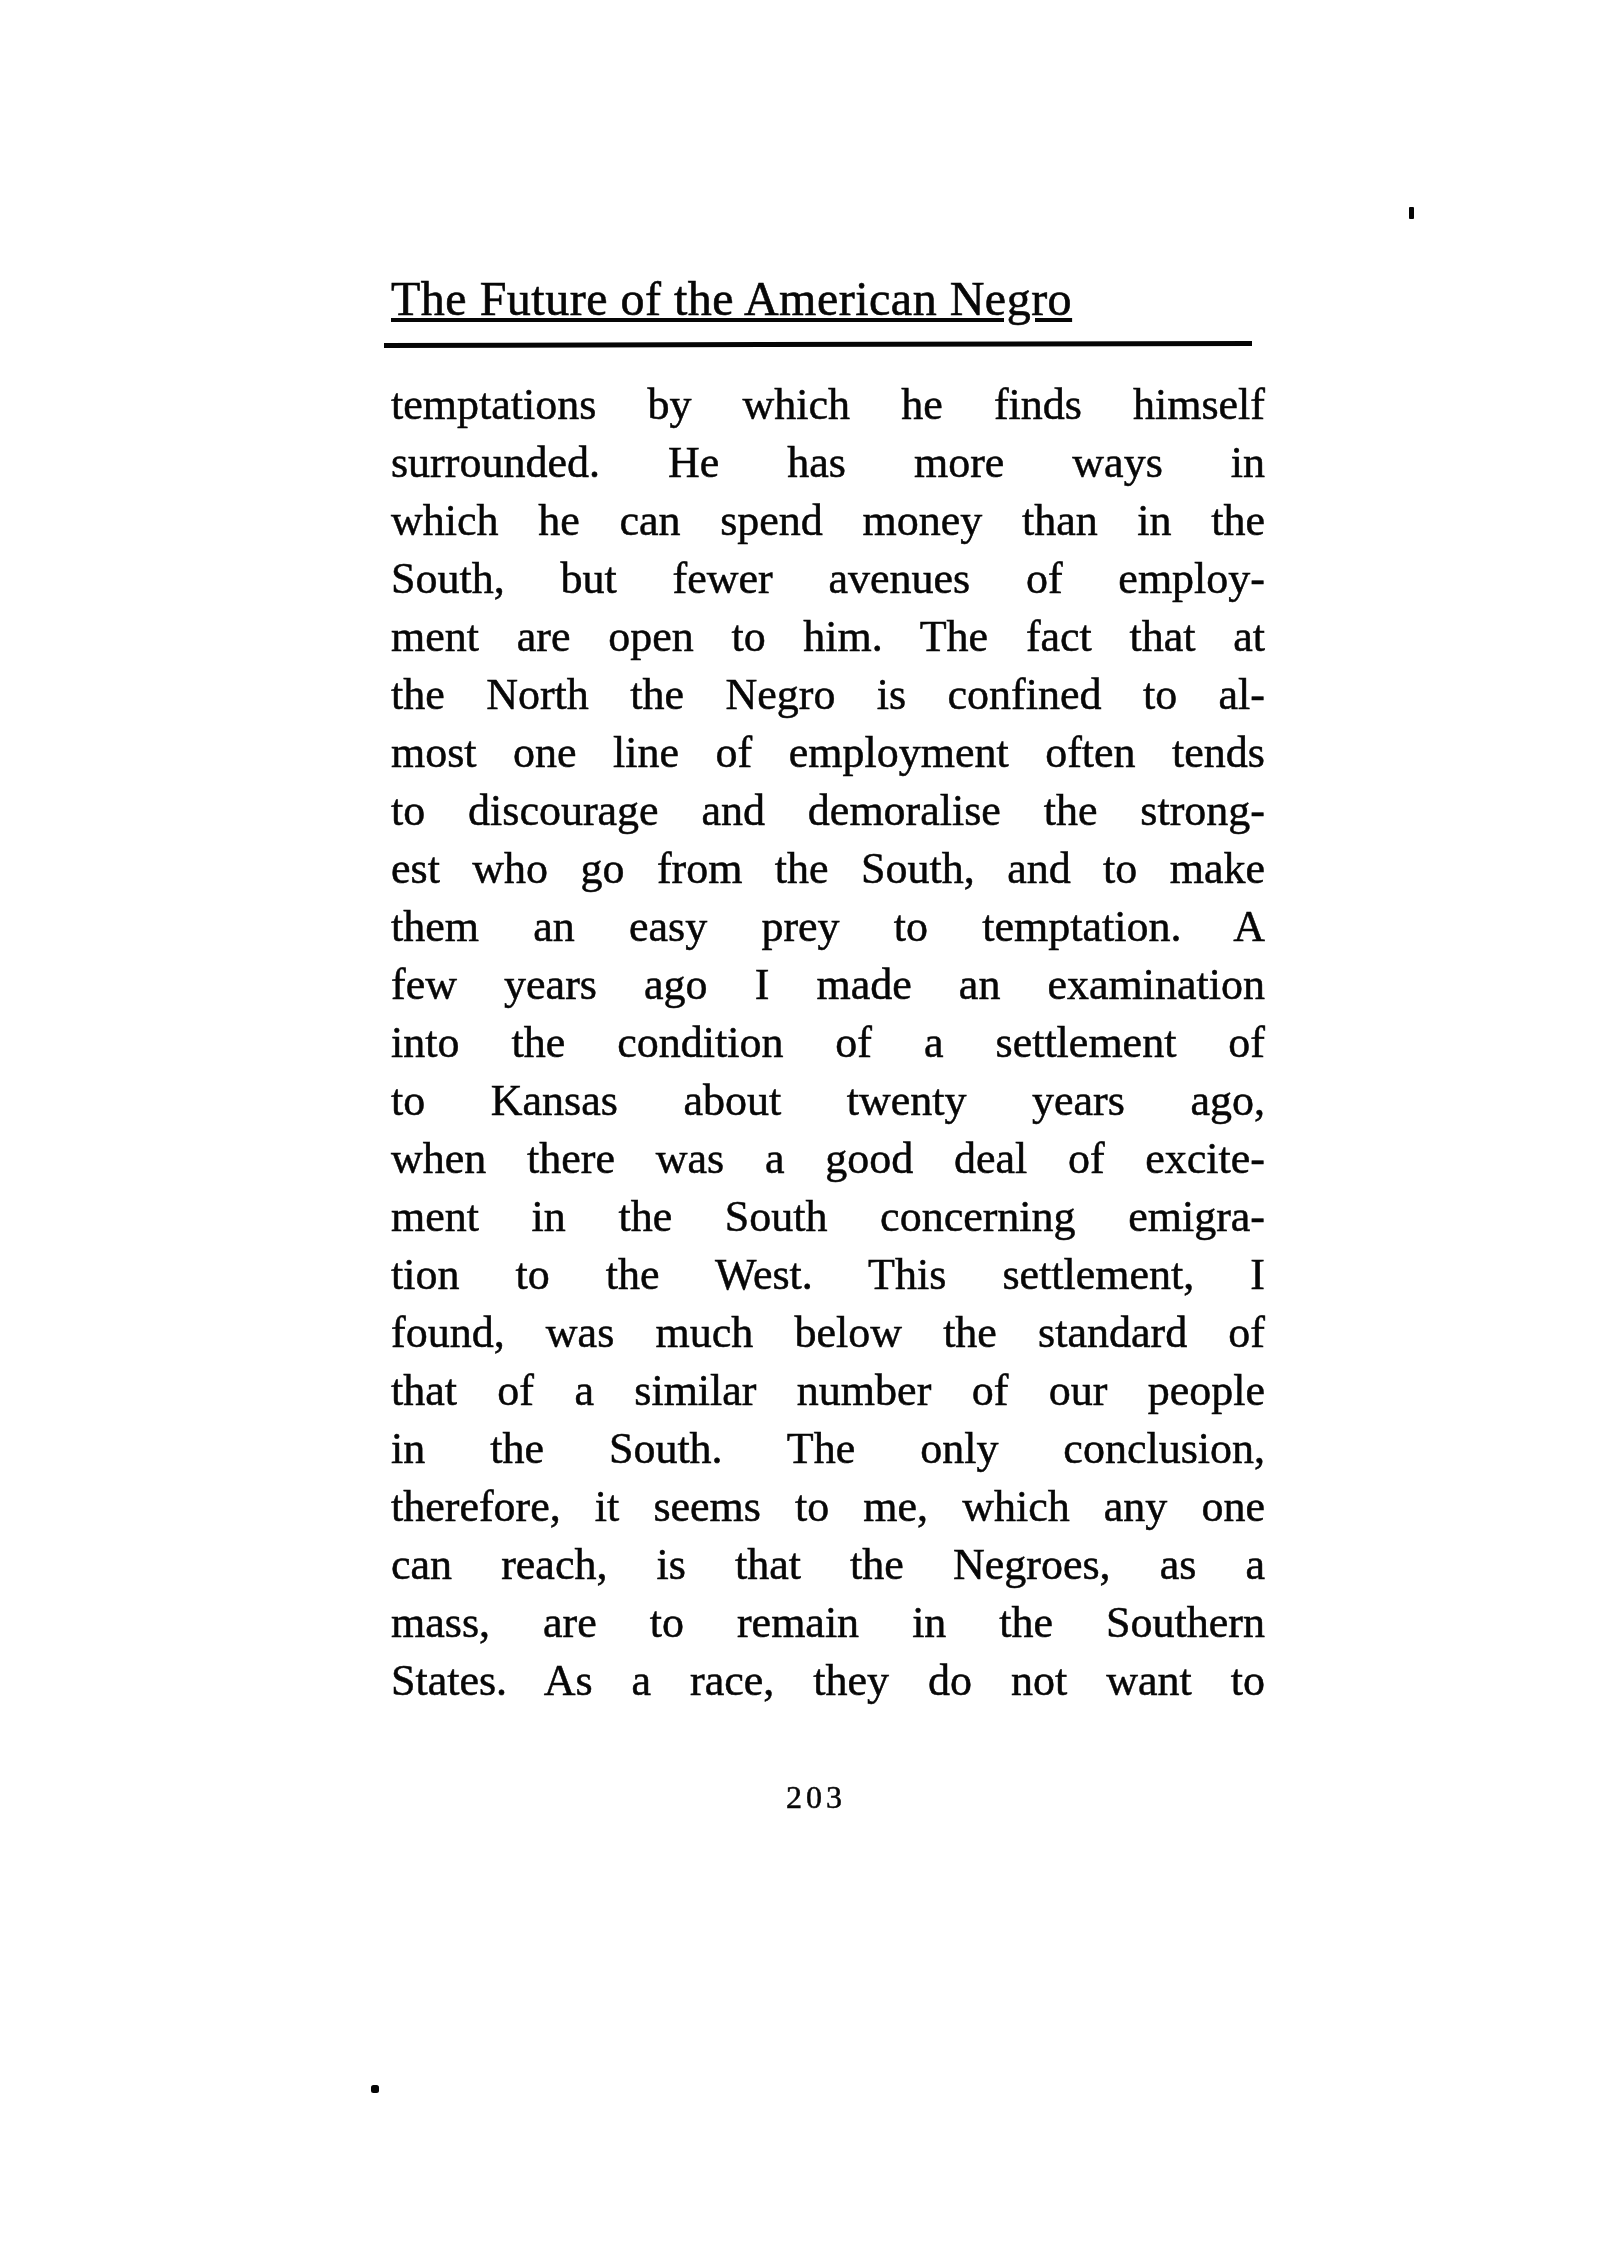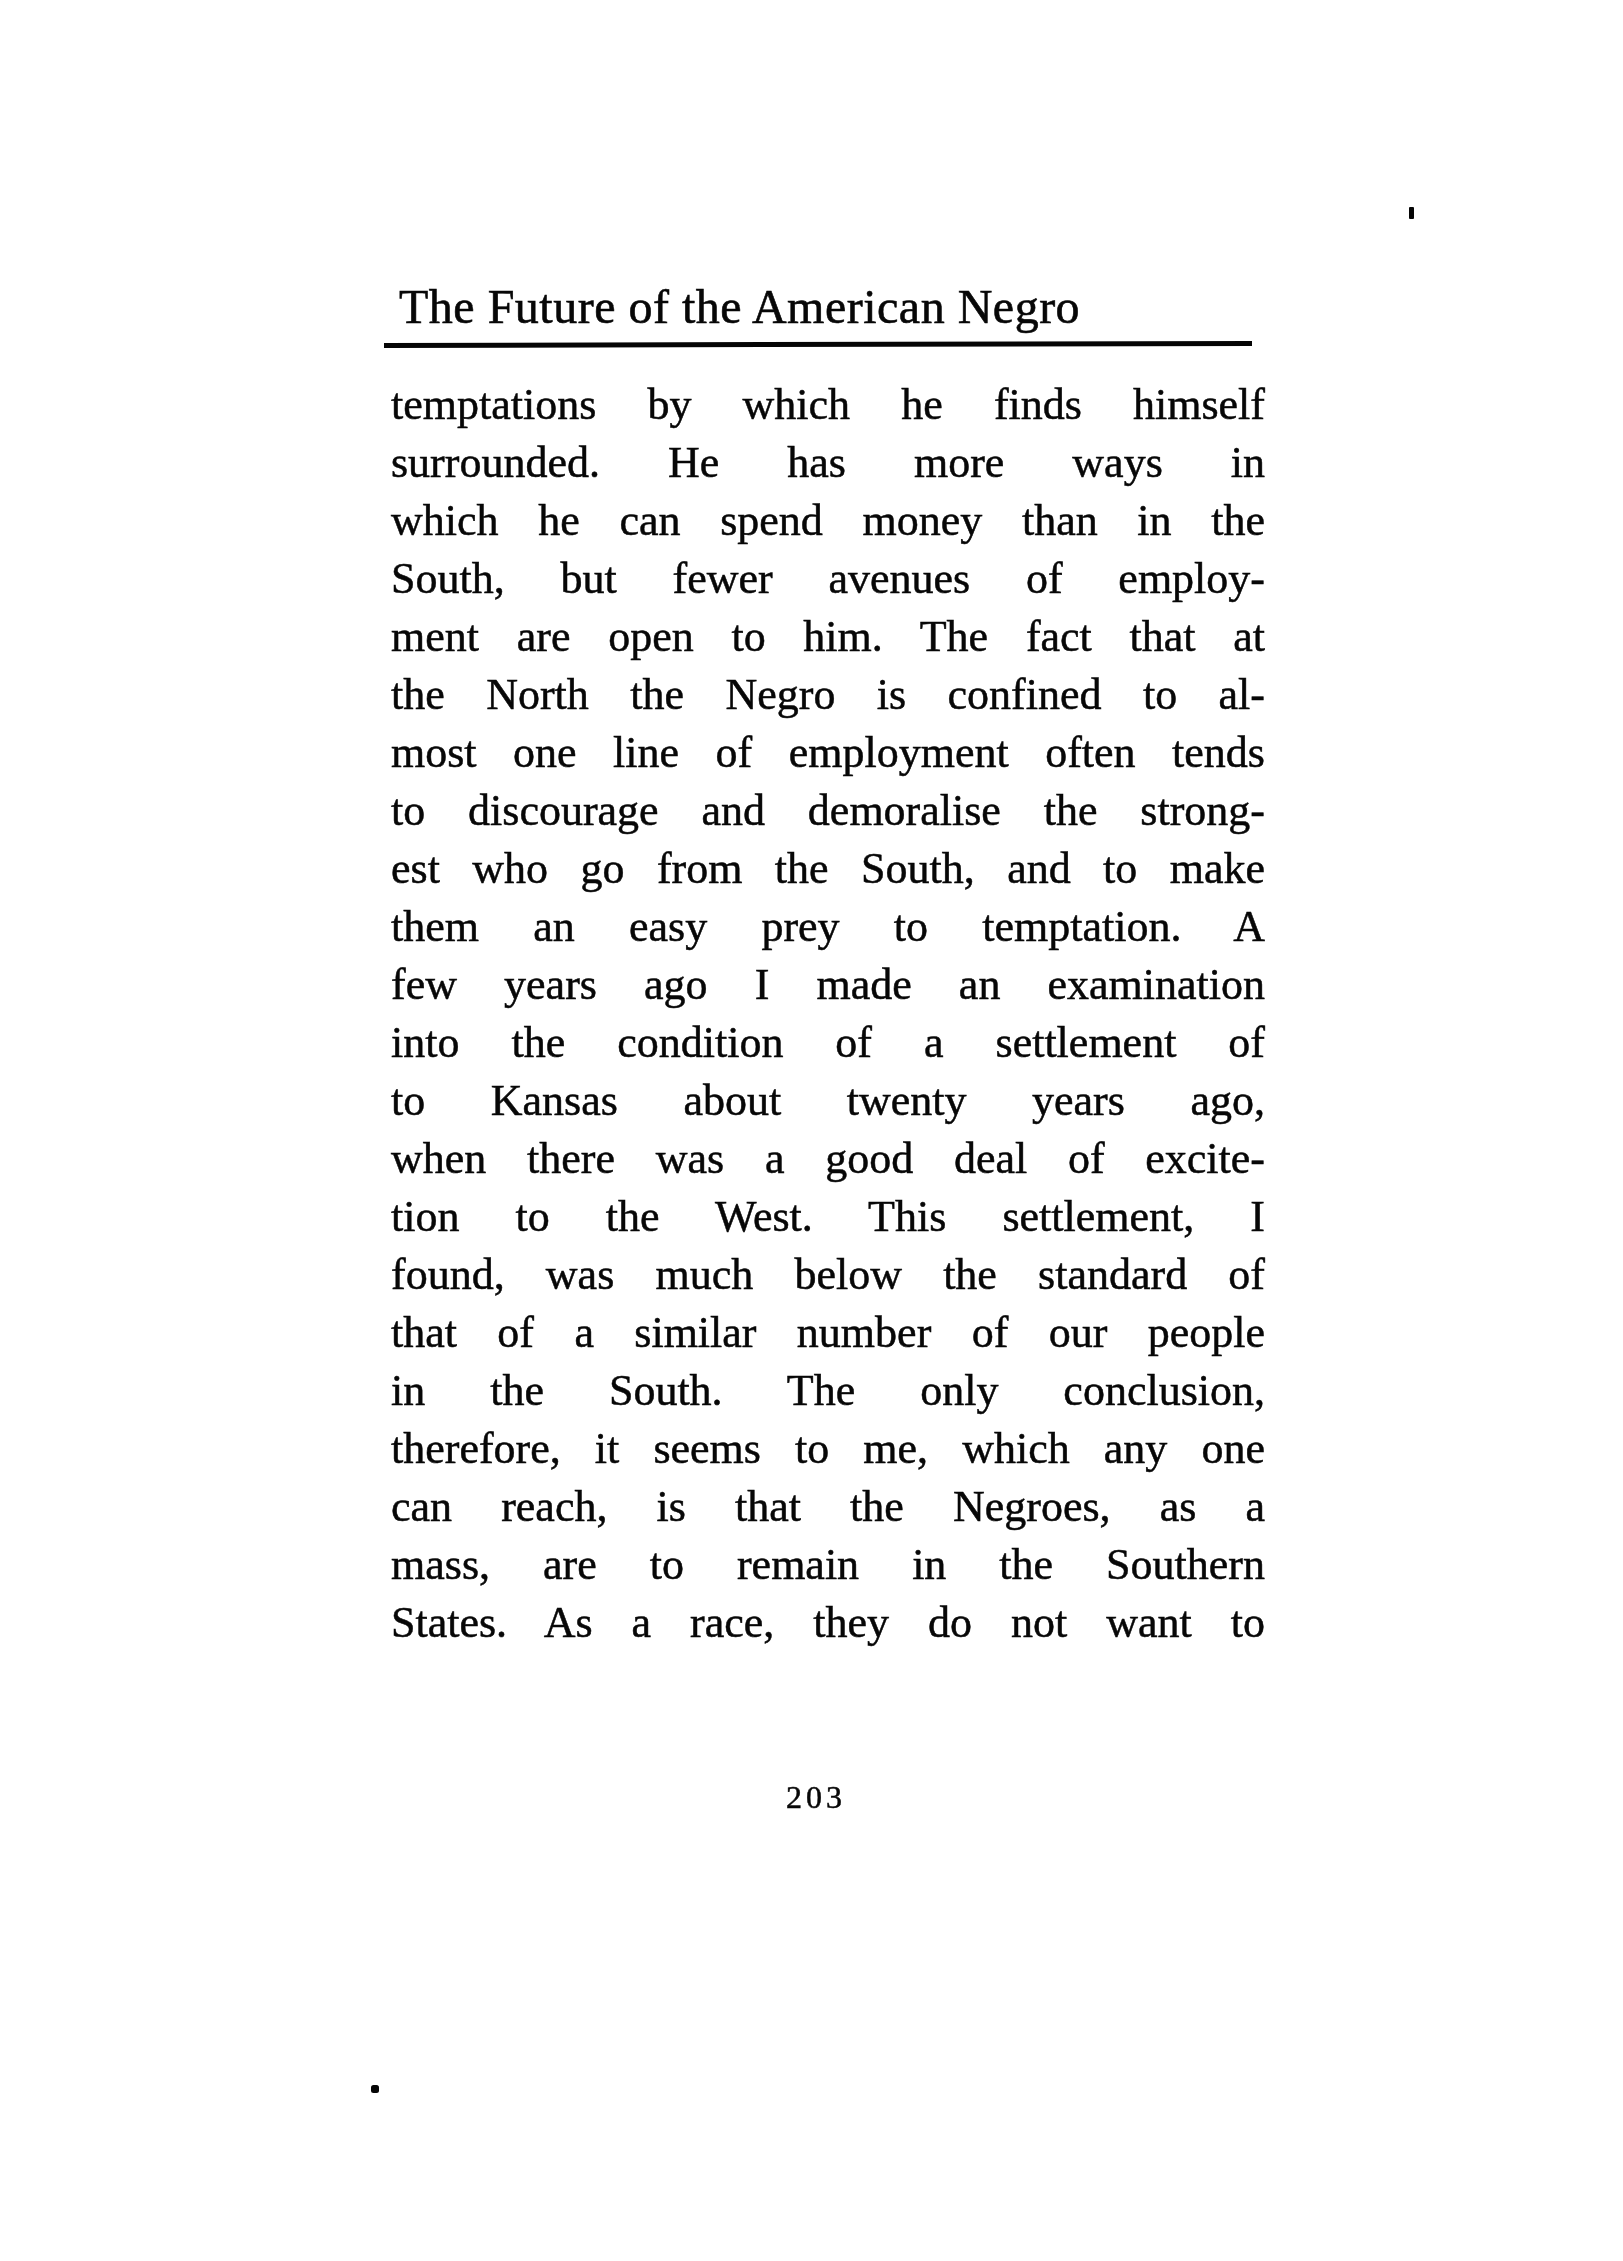--- a/index.html
+++ b/index.html
@@ -14,31 +14,32 @@
     background: #ffffff;
     color: #070707;
     font-family: "Liberation Serif", serif;
     overflow: hidden;
   }
   .running-header {
     position: absolute;
     left: 383px;
     top: 265px;
     width: 865px;
-    margin: 16px;
+    margin: 8px;
     font-size: 48px;
     font-weight: normal;
     line-height: 1.1;
     text-align: justify;
     text-align-last: justify;
     letter-spacing: 0.5px;
     -webkit-text-stroke: 0.6px #070707;
     white-space: nowrap;
     display: flex;
     justify-content: space-between;
+    text-decoration: underline;
   }
   .header-rule {
     position: absolute;
     left: 384px;
     top: 342px;
     width: 868px;
     height: 4.5px;
     background: #050505;
     transform: rotate(-0.12deg);
   }
@@ -105,20 +106,21 @@
     <div class="text-line">ment are open to him. The fact that at</div>
     <div class="text-line">the North the Negro is confined to al-</div>
     <div class="text-line">most one line of employment often tends</div>
     <div class="text-line">to discourage and demoralise the strong-</div>
     <div class="text-line">est who go from the South, and to make</div>
     <div class="text-line">them an easy prey to temptation. A</div>
     <div class="text-line">few years ago I made an examination</div>
     <div class="text-line">into the condition of a settlement of</div>
     <div class="text-line">to Kansas about twenty years ago,</div>
     <div class="text-line">when there was a good deal of excite-</div>
+    <div class="text-line">ment in the South concerning emigra-</div>
     <div class="text-line">tion to the West. This settlement, I</div>
     <div class="text-line">found, was much below the standard of</div>
     <div class="text-line">that of a similar number of our people</div>
     <div class="text-line">in the South. The only conclusion,</div>
     <div class="text-line">therefore, it seems to me, which any one</div>
     <div class="text-line">can reach, is that the Negroes, as a</div>
     <div class="text-line">mass, are to remain in the Southern</div>
     <div class="text-line">States. As a race, they do not want to</div>
   </div>
 

